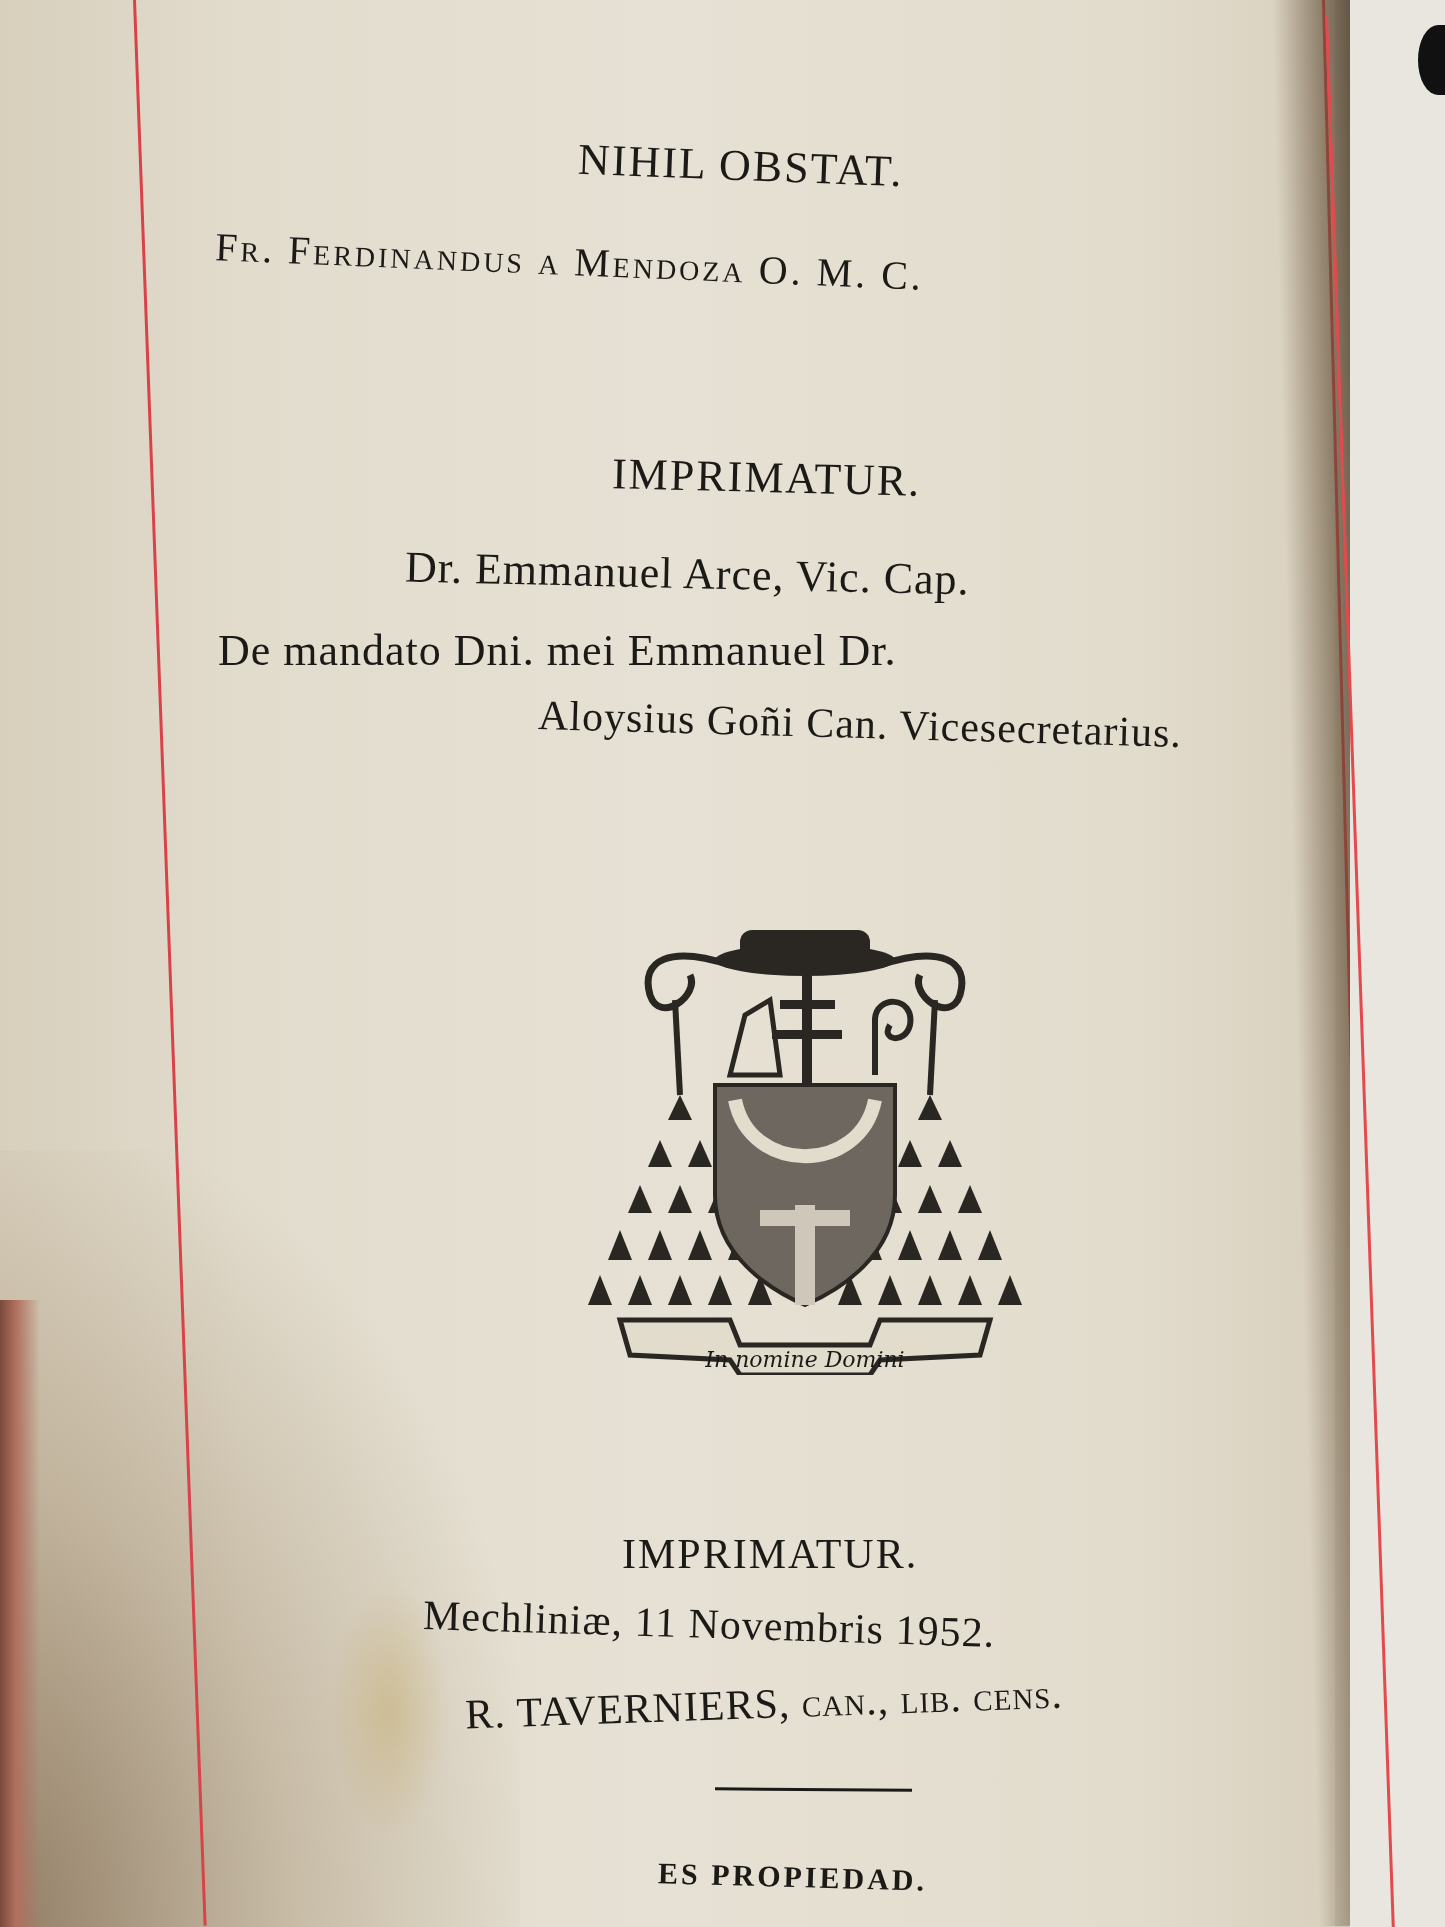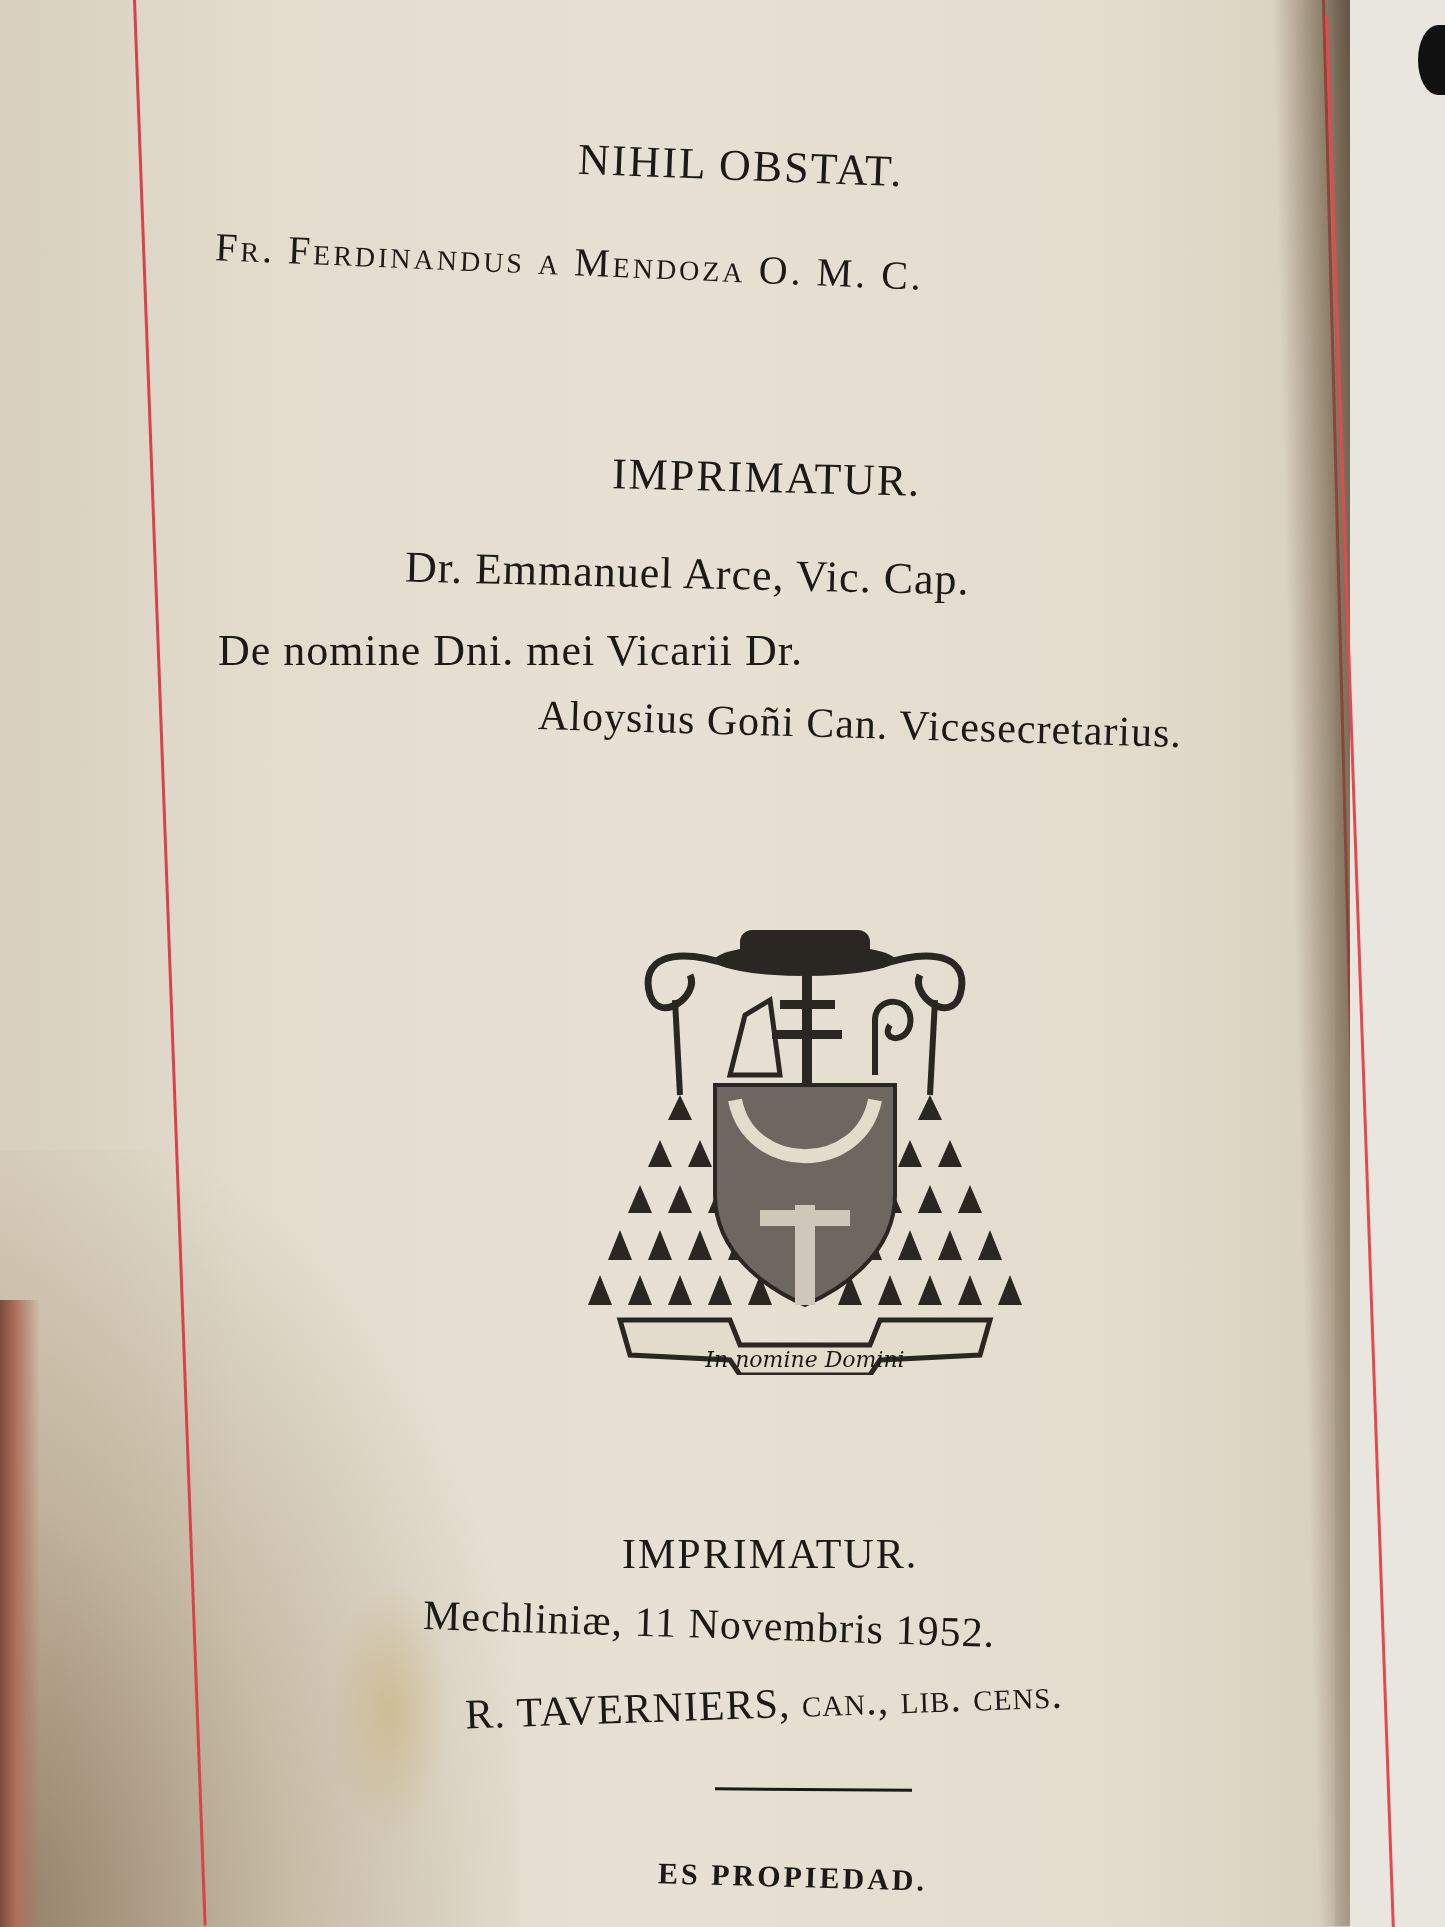--- a/index.html
+++ b/index.html
@@ -53,21 +53,21 @@
 <div class="gutter"></div>
 <div class="next-page"></div>
 <div class="next-rule"></div>
 <div class="next-glyph"></div>
 
 <div class="line h-caps t1">NIHIL OBSTAT.</div>
 <div class="line smallcaps t2">Fr. Ferdinandus a Mendoza O. M. C.</div>
 
 <div class="line h-caps t3">IMPRIMATUR.</div>
 <div class="line t4">Dr. Emmanuel Arce, Vic. Cap.</div>
-<div class="line t5">De nomine Dni. mei Vicarii Dr.</div>
+<div class="line t5">De mandato Dni. mei Emmanuel Dr.</div>
 <div class="line t6">Aloysius Goñi Can. Vicesecretarius.</div>
 
 <svg class="arms" viewBox="0 0 450 470">
 
   <ellipse cx="225" cy="55" rx="90" ry="16" fill="#2a2622"></ellipse>
   <rect x="160" y="25" width="130" height="30" rx="12" fill="#2a2622"></rect>
 
   <path d="M150 60 C90 40 60 55 70 90 C80 120 120 90 110 70" stroke="#2a2622" stroke-width="7" fill="none"></path>
   <path d="M300 60 C360 40 390 55 380 90 C370 120 330 90 340 70" stroke="#2a2622" stroke-width="7" fill="none"></path>
   <path d="M95 95 L100 190" stroke="#2a2622" stroke-width="6"></path>

